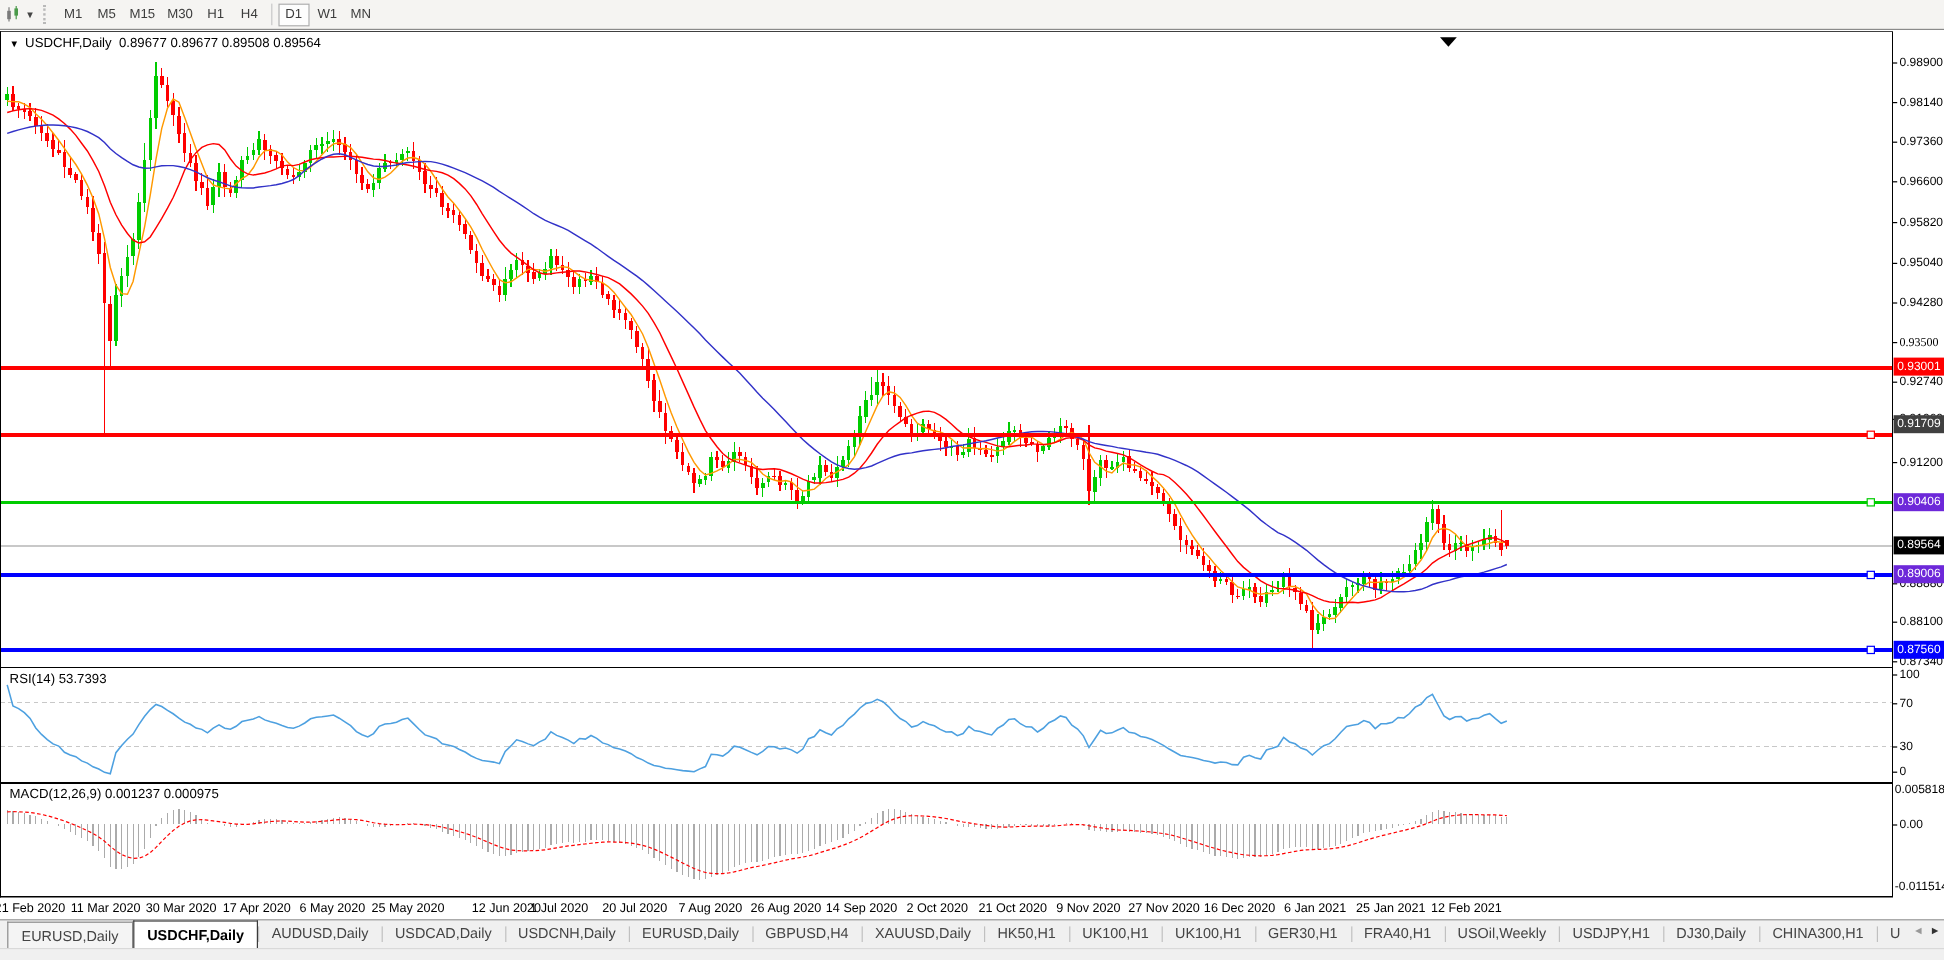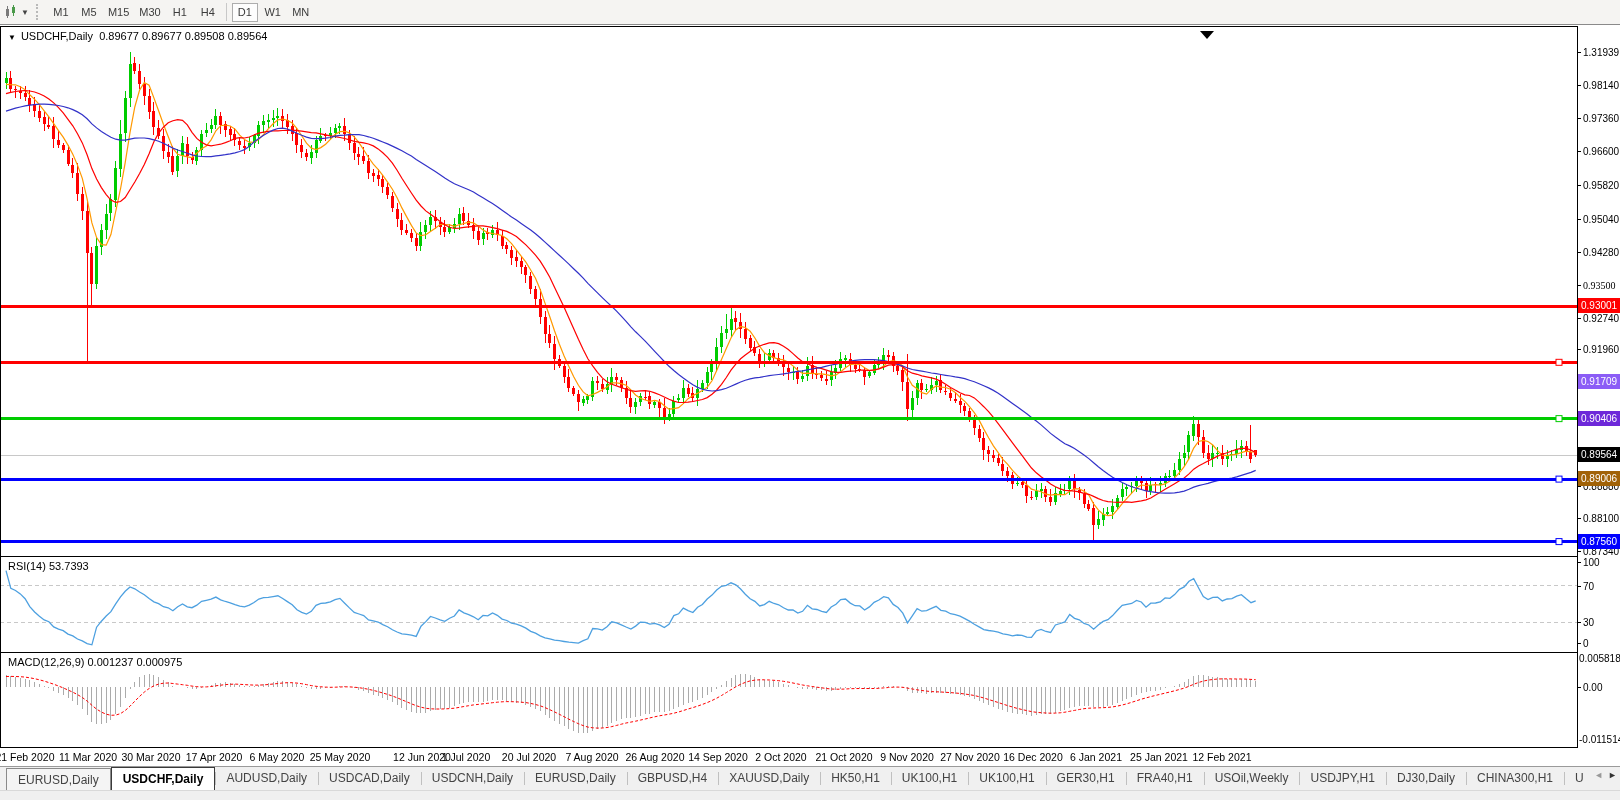--- a/index.html
+++ b/index.html
@@ -894,21 +894,21 @@
     <line x1="0" x2="1577" y1="530.5" y2="530.5" stroke="#000" stroke-width="1" shape-rendering="crispEdges"></line>
     <line x1="0" x2="1577" y1="626.5" y2="626.5" stroke="#000" stroke-width="1" shape-rendering="crispEdges"></line>
     <line x1="0" x2="1577" y1="721.5" y2="721.5" stroke="#000" stroke-width="1" shape-rendering="crispEdges"></line>
     <line x1="0.5" x2="0.5" y1="0" y2="722" stroke="#000" shape-rendering="crispEdges"></line>
     <line x1="1577" x2="1577" y1="0" y2="722" stroke="#000" shape-rendering="crispEdges"></line>
   </svg>
 
 <div id="axis-layer">
     <div class="axis-tick" style="top: 45px;">
       <i class="dash"></i>
-      <span>1.31939</span>
+      <span>0.98900</span>
     </div>
     <div class="axis-tick" style="top: 78px;">
       <i class="dash"></i>
       <span>0.98140</span>
     </div>
     <div class="axis-tick" style="top: 111px;">
       <i class="dash"></i>
       <span>0.97360</span>
     </div>
     <div class="axis-tick" style="top: 144px;">
@@ -977,24 +977,24 @@
     </div>
     <div class="axis-tick" style="top: 680px;">
       <i class="dash"></i>
       <span>0.00</span>
     </div>
     <div class="axis-tick" style="top: 732px;">
       <i class="dash"></i>
       <span>-0.011514</span>
     </div>
     <div class="price-badge" style="top: 298px; background: rgb(255, 0, 0);">0.93001</div>
-    <div class="price-badge" style="top: 374px; background: #8b5cf6;">0.91709</div>
+    <div class="price-badge" style="top: 346px; background: #404040;">0.91709</div>
     <div class="price-badge" style="top: 411px; background: #6d28d9;">0.90406</div>
     <div class="price-badge" style="top: 447px; background: rgb(0, 0, 0);">0.89564</div>
-    <div class="price-badge" style="top: 471px; background: #a16207;">0.89006</div>
+    <div class="price-badge" style="top: 471px; background: #6d28d9;">0.89006</div>
     <div class="price-badge" style="top: 534px; background: rgb(0, 0, 255);">0.87560</div>
   </div>
 <div id="dates-layer">
     <div class="date-label" style="left: 25px;">21 Feb 2020</div>
     <div class="date-label" style="left: 88px;">11 Mar 2020</div>
     <div class="date-label" style="left: 151px;">30 Mar 2020</div>
     <div class="date-label" style="left: 214px;">17 Apr 2020</div>
     <div class="date-label" style="left: 277px;">6 May 2020</div>
     <div class="date-label" style="left: 340px;">25 May 2020</div>
     <div class="date-label" style="left: 403px; margin-left: 19px;">12 Jun 2020</div>

